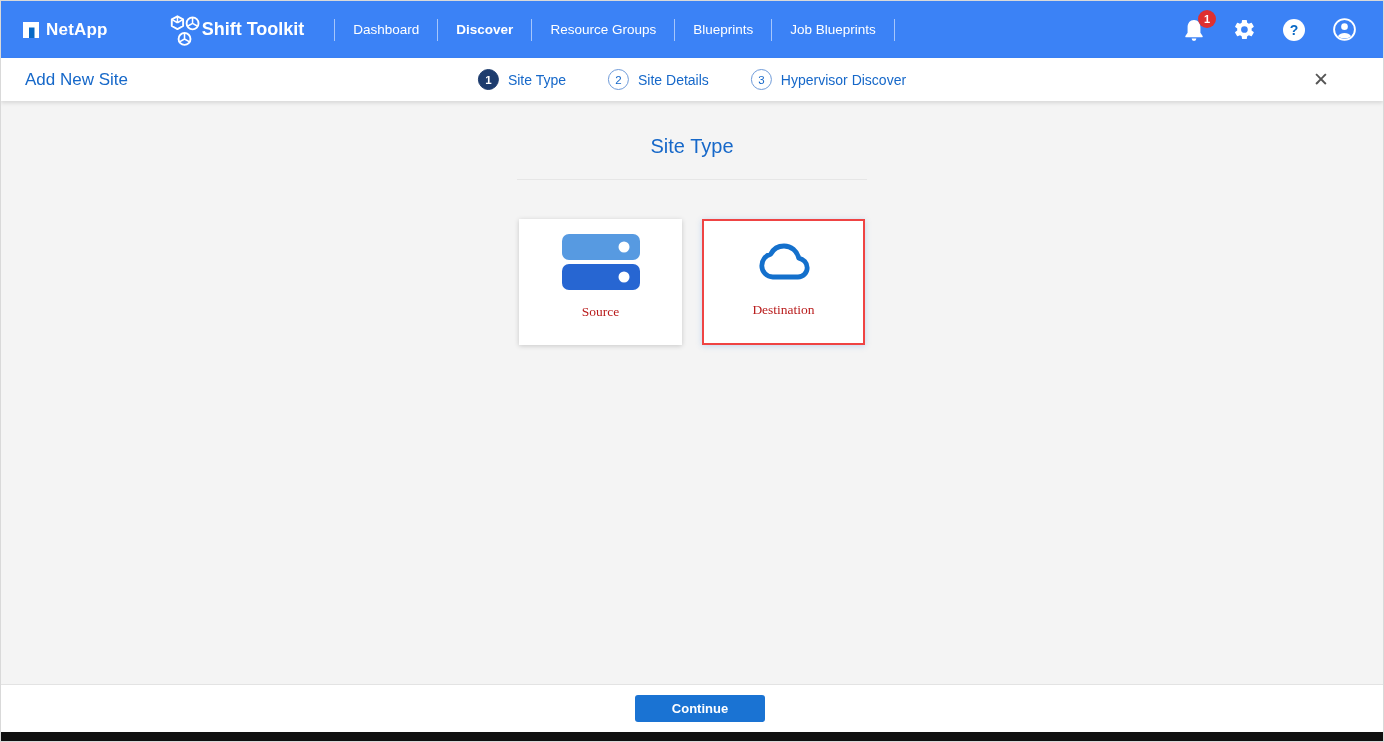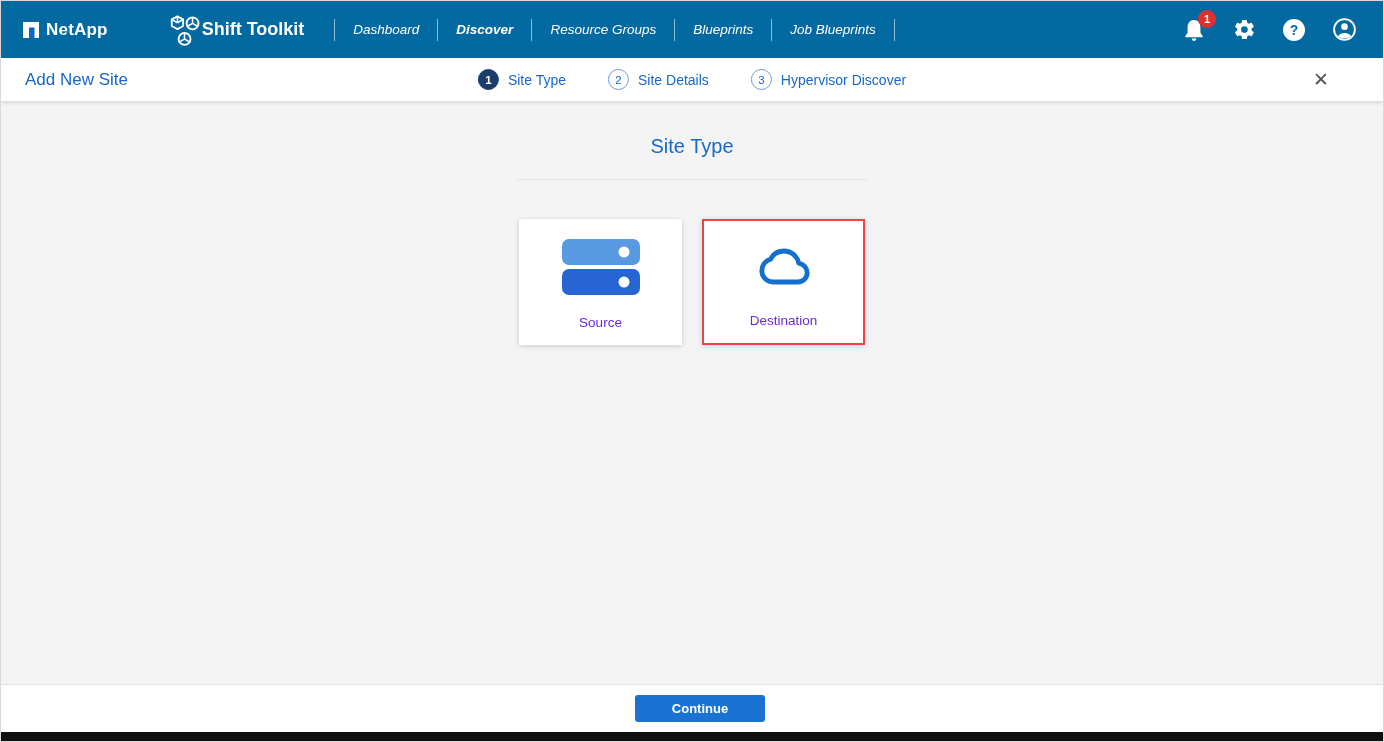--- a/index.html
+++ b/index.html
@@ -8,34 +8,34 @@
     width:1384px; height:742px;
     font-family:"Liberation Sans", sans-serif;
     display:flex; flex-direction:column;
     background:#f4f4f4; overflow:hidden;
     border:1px solid #d9d9d9;
   }
 
   
   .app-header {
     height:57px; flex:0 0 57px;
-    background:#0369a1;
+    background:#3b82f6;
     display:flex; align-items:center;
     padding:0 26px 0 22px;
     color:#fff;
   }
   .netapp-logo { display:flex; align-items:center; gap:7px; cursor:pointer; }
   .netapp-logo .brand-text { font-size:17px; font-weight:bold; letter-spacing:.2px; }
   .shift-logo { display:flex; align-items:center; gap:0; margin-left:60px; cursor:pointer; }
   .shift-logo .app-title { font-size:18px; font-weight:bold; }
   .main-nav { display:flex; align-items:center; margin-left:26px; height:100%; }
   .nav-divider { width:1px; height:22px; background:rgba(255,255,255,.55); margin:0 4px; }
   .nav-item {
     color:#fff; font-size:13.5px; font-weight:500;
-    padding:6px 14px; cursor:pointer; white-space:nowrap;font-style:italic;
+    padding:6px 14px; cursor:pointer; white-space:nowrap;
   }
   .nav-item.active { font-weight:bold; }
   .header-actions { margin-left:auto; display:flex; align-items:center; gap:24px; }
   .icon-btn { position:relative; width:26px; height:26px; display:flex; align-items:center; justify-content:center; cursor:pointer; }
   .badge {
     position:absolute; top:-7px; right:-9px;
     min-width:18px; height:18px; border-radius:50%;
     background:#df3030; color:#fff;
     font-size:11px; font-weight:bold;
     display:flex; align-items:center; justify-content:center;
@@ -84,21 +84,21 @@
   .card-row { display:flex; justify-content:center; gap:20px; margin-top:39px; }
   .site-card {
     width:163px; height:126px;
     background:#fff;
     display:flex; flex-direction:column; align-items:center;
     box-shadow:0 1px 5px rgba(0,0,0,.18);
     cursor:pointer;
   }
   .site-card.selected { border:2px solid #ef4444; box-shadow:0 1px 6px rgba(45,125,224,.25); }
   .card-icon { flex:1 1 auto; display:flex; align-items:center; justify-content:center; }
-  .card-label { color:#6d28d9; font-size:13.5px; margin-bottom:15px; }
+  .card-label { color:#b91c1c; font-size:13.5px; margin-bottom:25px;font-family:Liberation Serif, serif; }
 
   
   .page-footer {
     height:48px; flex:0 0 48px;
     background:#fff; border-top:1px solid #e3e3e3;
     display:flex; align-items:center; justify-content:center;
   }
   .continue-btn {
     background:#1a73d3; color:#fff;
     border:none; border-radius:3px;

